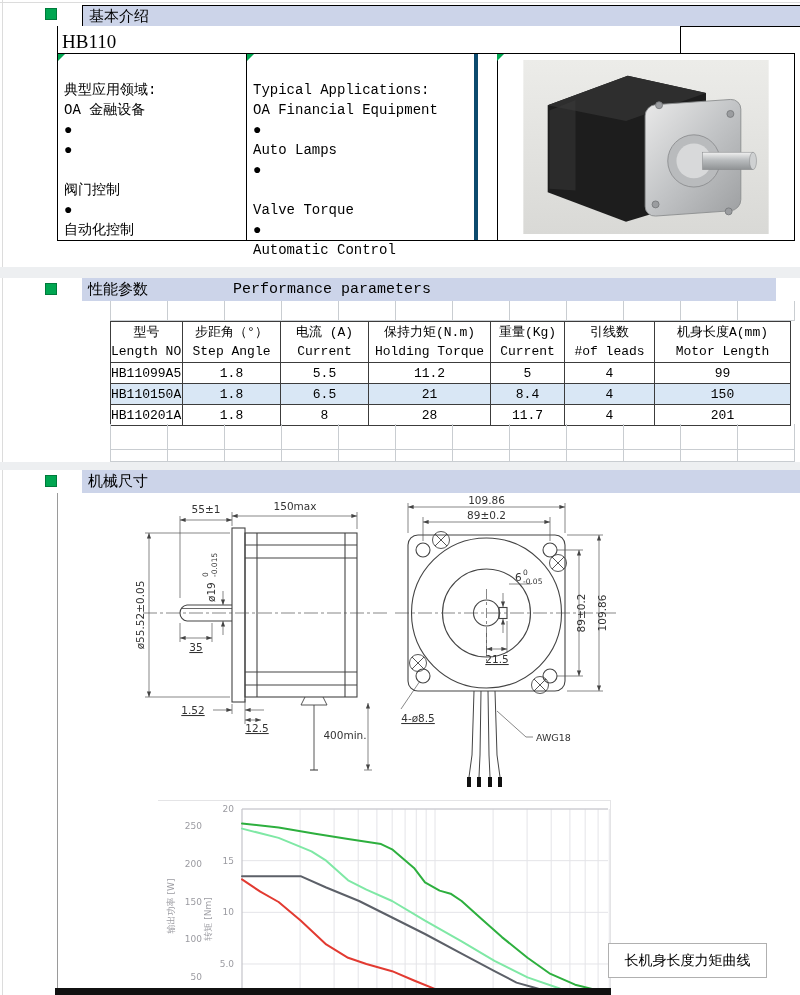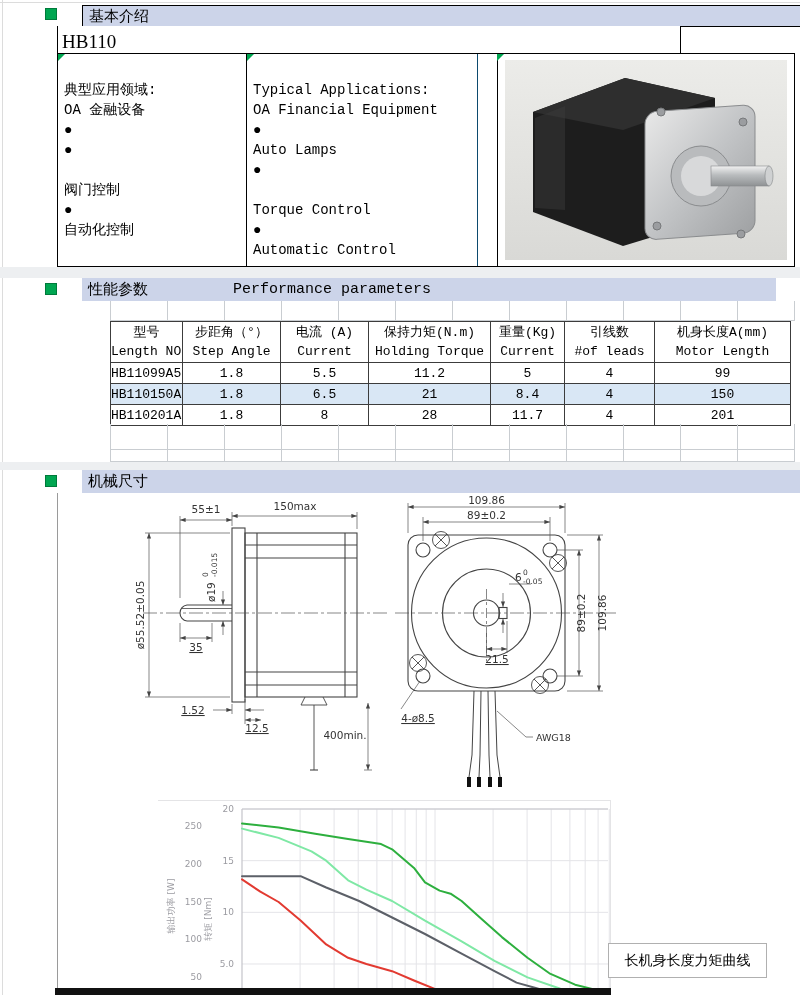--- a/index.html
+++ b/index.html
@@ -9,26 +9,26 @@
   .edge-left{position:absolute;left:2px;top:0;width:1px;height:995px;background:#dcdcdc;}
   .gap{position:absolute;left:0;width:800px;background:#edeff1;}
   .green-sq{position:absolute;left:45px;width:12px;height:12px;background:#00a651;border:1px solid #007a3b;box-sizing:border-box;}
   .bar{position:absolute;background:#ccd4e9;display:flex;align-items:center;font-size:15px;margin-left:25px;}
   .bar .zh{padding-left:6px;white-space:pre;}
   .bar .en{margin-left:85px;white-space:pre;}
   #bar1{left:57px;top:5px;width:737px;height:22px;border:1px solid #000;box-sizing:border-box;}
   #model-row{position:absolute;left:57px;top:26px;width:624px;height:28px;background:#fff;
              border:1px solid #000;border-top:none;box-sizing:border-box;display:flex;align-items:flex-end;
              font-family:"Liberation Serif","DejaVu Serif",serif;font-size:19px;padding-left:4px;}
-  #apps-box{position:absolute;left:57px;top:53px;width:738px;height:214px;border:1px solid #000;
+  #apps-box{position:absolute;left:57px;top:53px;width:738px;height:188px;border:1px solid #000;
             box-sizing:border-box;display:flex;background:#fff;}
   .apps-col{box-sizing:border-box;padding:26px 0 0 6px;font-size:14px;line-height:20px;}
   .apps-col div{min-height:20px;white-space:pre;}
   #apps-zh{width:189px;border-right:1px solid #000;}
-  #apps-en{width:231px;border-right:1px solid #0c4a6e;}
+  #apps-en{width:231px;border-right:4px solid #0c4a6e;}
   #apps-sp{width:19px;border-right:1px solid #000;}
   #apps-photo{flex:1;padding:6px 7px;}
   .cell-flag{position:absolute;width:0;height:0;border-top:7px solid #00a651;border-right:7px solid transparent;}
   .gridrow{position:absolute;left:110px;width:685px;box-sizing:border-box;
            background:repeating-linear-gradient(to right,#c9cdd1 0,#c9cdd1 1px,transparent 1px,transparent 57px);
            border-bottom:1px solid #c9cdd1;border-right:1px solid #c9cdd1;}
   #bar2{left:57px;top:278px;width:694px;height:23px;}
   #bar3{left:57px;top:470px;width:735px;height:23px;}
   #perf-table{position:absolute;left:110px;top:321px;}
   #perf-table table{border-collapse:collapse;table-layout:fixed;width:680px;background:#fff;}
@@ -73,21 +73,21 @@
       <div>●</div>
       <div>自动化控制</div>
     </div>
     <div class="apps-col" id="apps-en">
       <div>Typical Applications:</div>
       <div>OA Financial Equipment</div>
       <div>●</div>
       <div>Auto Lamps</div>
       <div>●</div>
       <div></div>
-      <div>Torque Control</div>
+      <div>Valve Torque</div>
       <div>●</div>
       <div>Automatic Control</div>
     </div>
     <div id="apps-sp"></div>
     <div id="apps-photo">
       
       <svg width="100%" height="100%" viewBox="0 0 282 200">
         <defs>
           <linearGradient id="pbg" x1="0" y1="0" x2="0" y2="1">
             <stop offset="0" stop-color="#ecece9"></stop>

